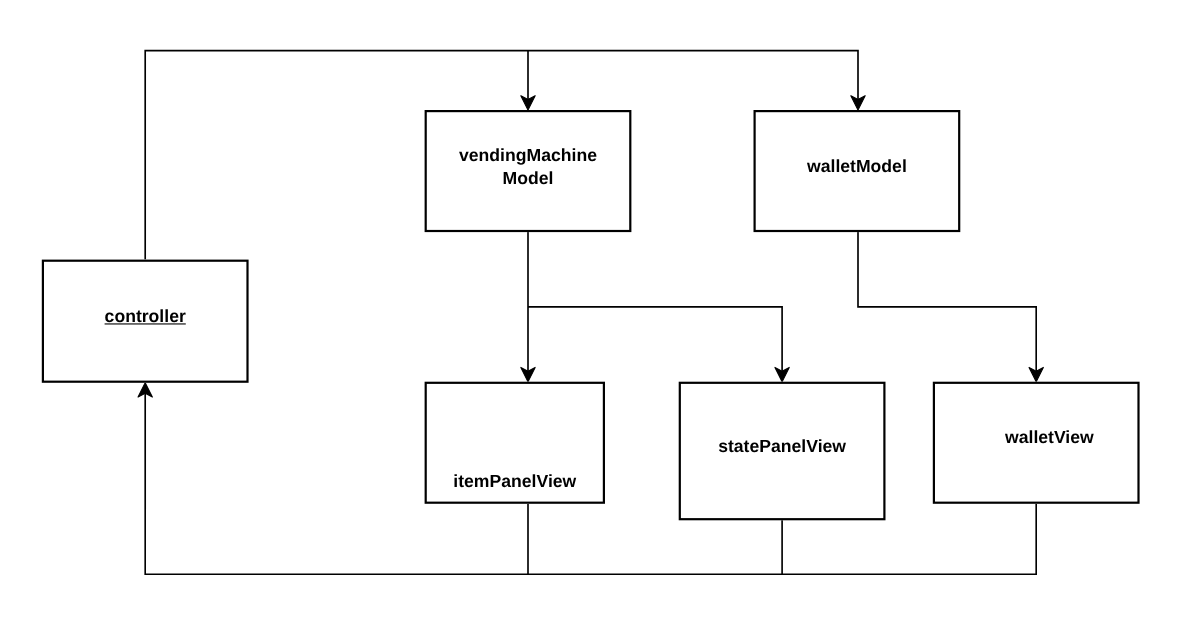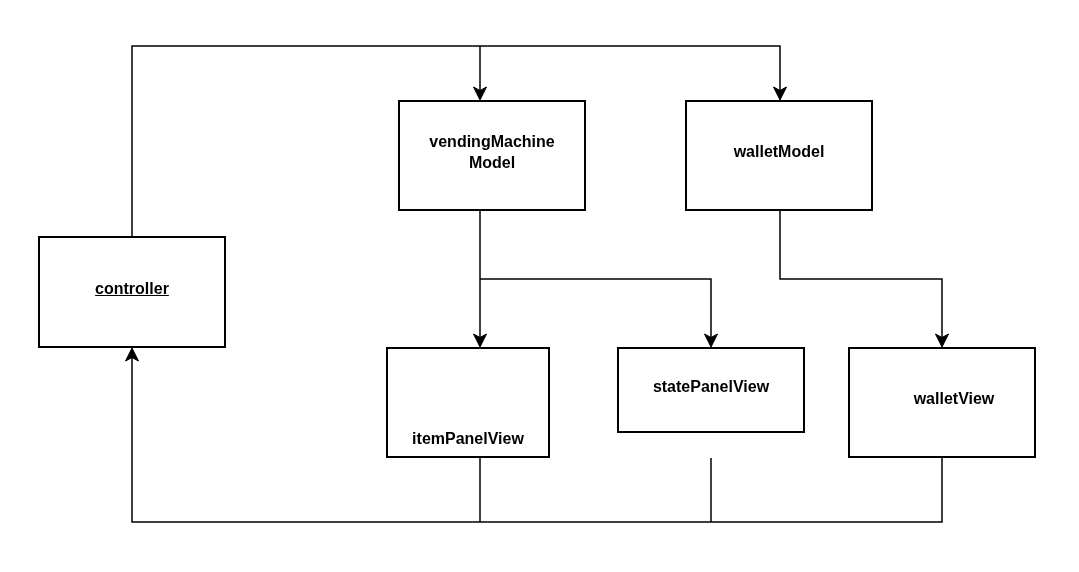--- a/index.html
+++ b/index.html
@@ -96,34 +96,34 @@
     <g>
       <path class="wire" d="M 942 458 L 942 522 L 132 522 L 132 355"></path>
       <path class="head" d="M 132 348 L 125.5 361 L 132 357.5 L 138.5 361 Z"></path>
     </g>
   </svg>
 
   <div class="node" style="left:38px; top:236px; width:188px; height:112px;text-decoration:underline;">
     <span class="node-label">controller</span>
   </div>
 
-  <div class="node" style="left:398px; top:100px; width:188px; height:111px;">
+  <div class="node" style="left:386px; top:100px; width:188px; height:111px;">
     <span class="node-label">vendingMachine
 Model</span>
   </div>
 
   <div class="node" style="left:685px; top:100px; width:188px; height:111px;text-align:right;">
     <span class="node-label">walletModel</span>
   </div>
 
   <div class="node" style="left:386px; top:347px; width:164px; height:111px;align-items:flex-end;">
     <span class="node-label">itemPanelView</span>
   </div>
 
-  <div class="node" style="left:617px; top:347px; width:188px; height:86px;">
+  <div class="node" style="left:617px; top:347px; width:188px; height:126px;">
     <span class="node-label">statePanelView</span>
   </div>
 
   <div class="node" style="left:848px; top:347px; width:188px; height:111px;padding-left:24px;">
     <span class="node-label">walletView</span>
   </div>
 
 </div>
 
 </body></html>

